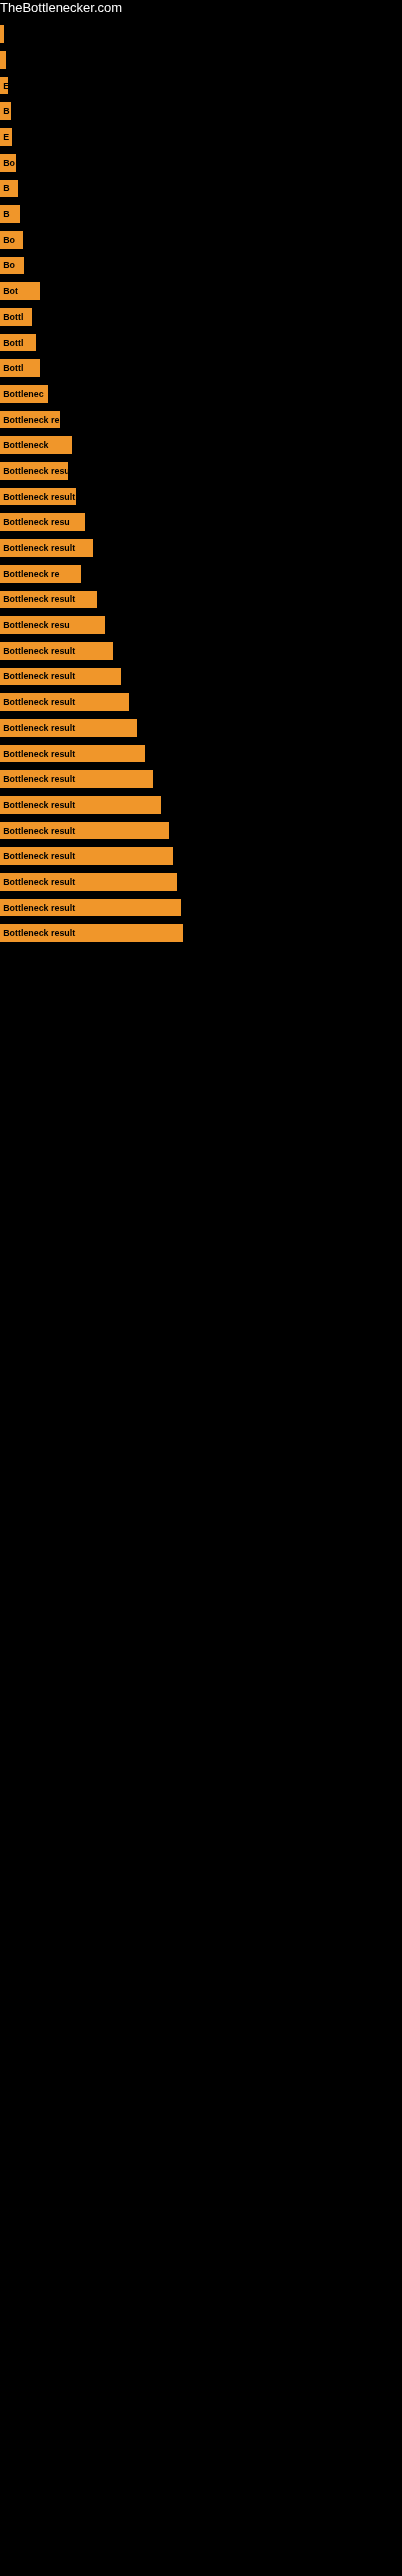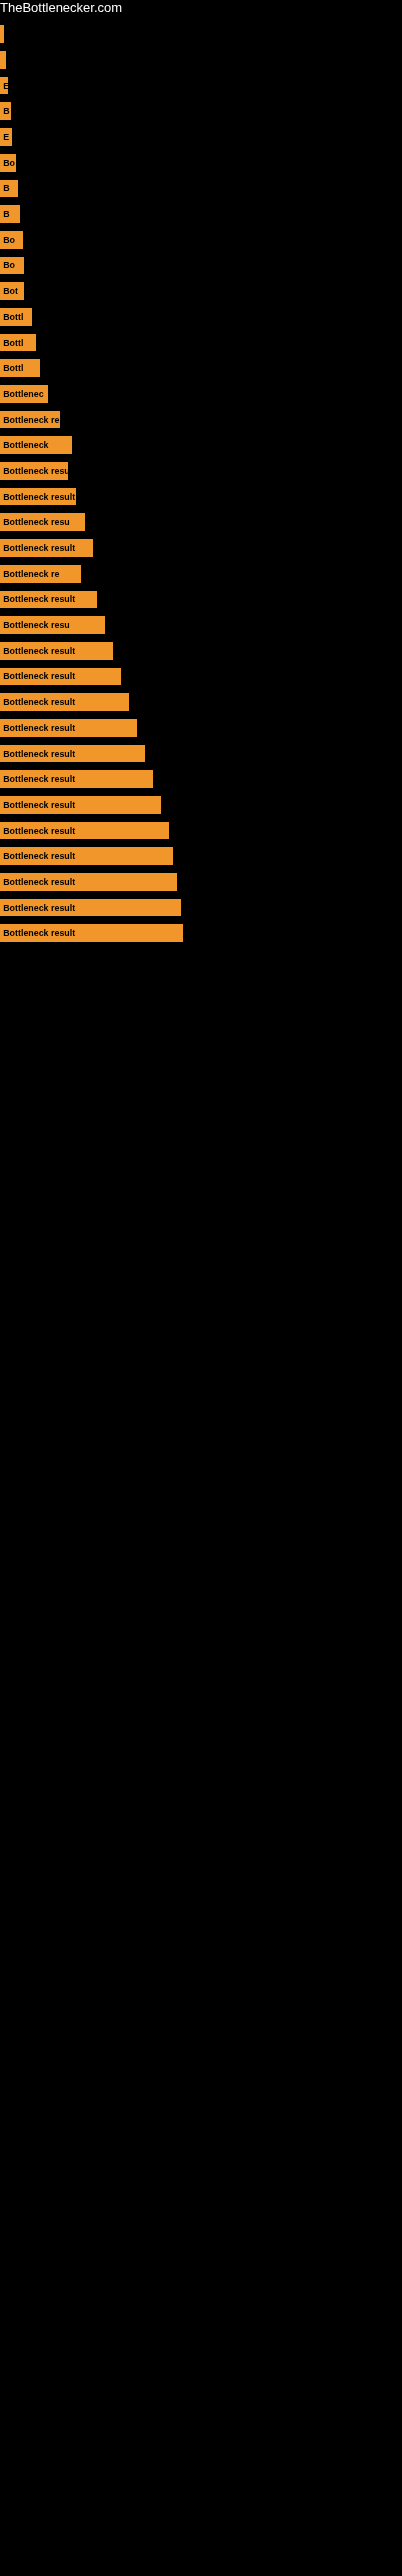--- a/index.html
+++ b/index.html
@@ -106,21 +106,21 @@
       <div class="bar" style="width: 22.5px;">
         <span class="bar-label">Bo</span>
       </div>
     </div>
     <div class="bar-row">
       <div class="bar" style="width: 24px;">
         <span class="bar-label">Bo</span>
       </div>
     </div>
     <div class="bar-row">
-      <div class="bar" style="width: 24px;">
+      <div class="bar" style="width: 40px;">
         <span class="bar-label">Bot</span>
       </div>
     </div>
     <div class="bar-row">
       <div class="bar" style="width: 32px;">
         <span class="bar-label">Bottl</span>
       </div>
     </div>
     <div class="bar-row">
       <div class="bar" style="width: 36px;">

